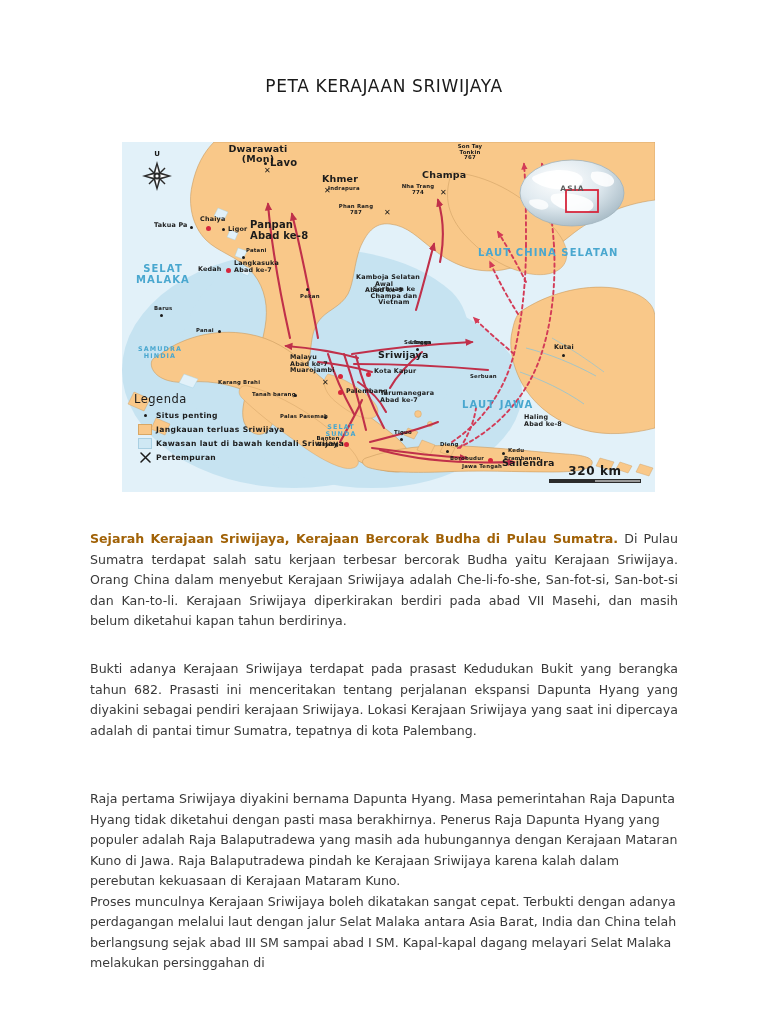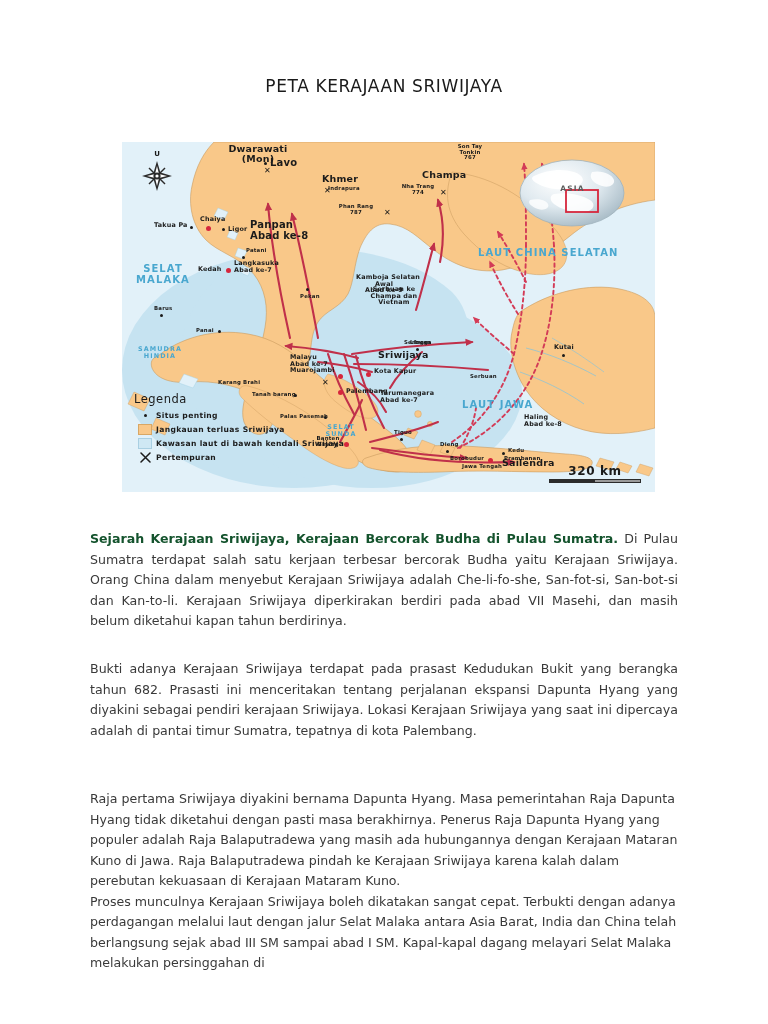--- a/index.html
+++ b/index.html
@@ -188,21 +188,21 @@
     position: absolute;
     left: 90px;
     width: 588px;
     font-size: 12.6px;
     line-height: 20.5px;
     color: #3a3a3a;
     font-family: "DejaVu Sans", sans-serif;
   }
   .para-justified { text-align: justify; }
   .para-left { text-align: left; }
-  .lead-in { font-weight: bold; color: #14532d; margin-top: 48px; }
+  .lead-in { font-weight: bold; color: #a16207; margin-top: 48px; }
 
   #p1 { top: 529px; }
   #p2 { top: 659px; }
   #p3 { top: 789px; }
 </style>
 </head>
 <body>
 
 <div class="page-title">PETA KERAJAAN SRIWIJAYA</div>
 

